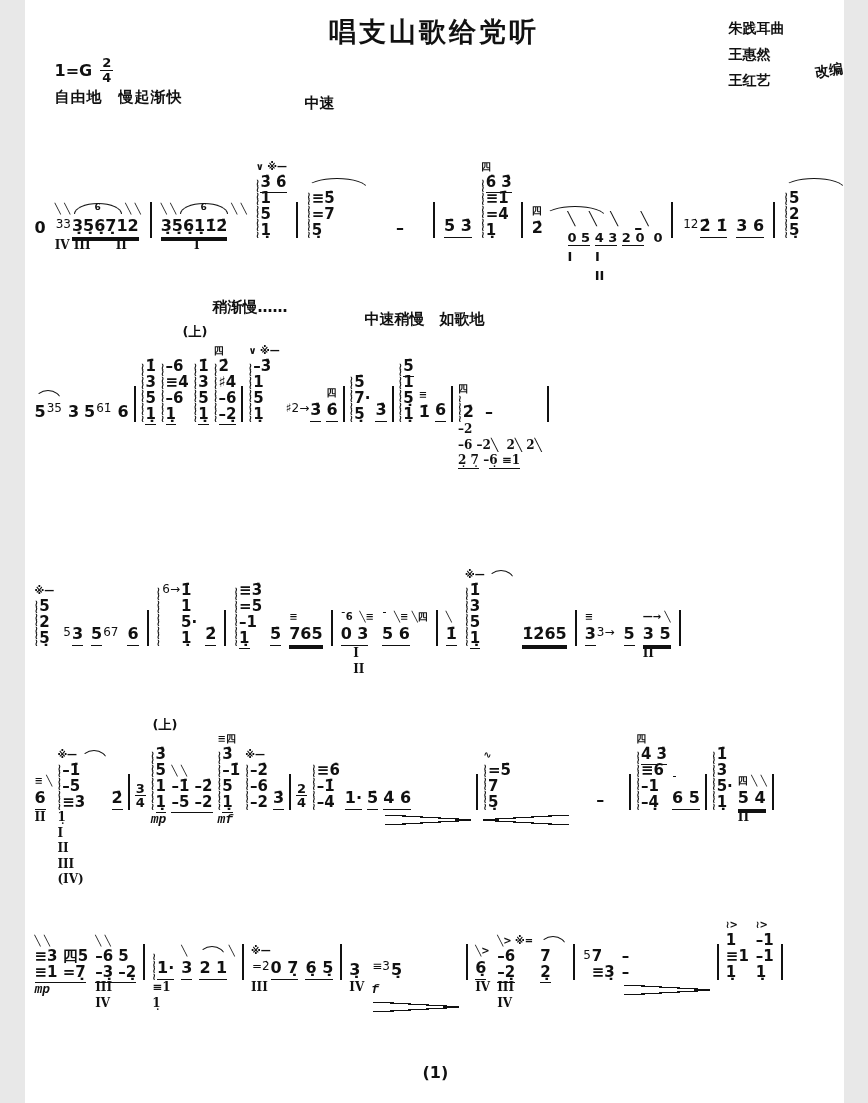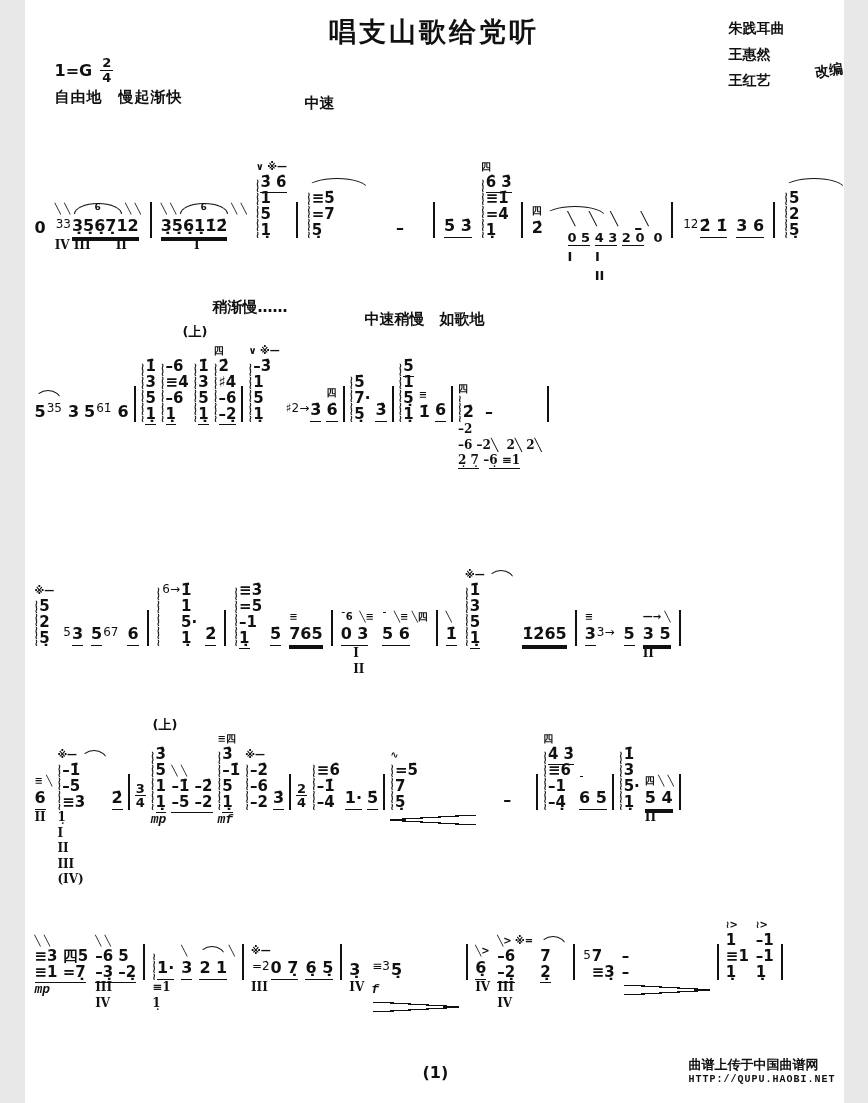--- a/index.html
+++ b/index.html
@@ -929,20 +929,31 @@
             <div class="sub"></div>
           </div>
           <div class="cell">
             <div class="mainrow">
               <span class="m ul1">5̇</span>
             </div>
             <div class="sub"></div>
           </div>
           <div class="cell">
             <div class="mainrow">
+              <span class="m ul1">4̇ 6̇</span>
+            </div>
+            <div class="sub">
+              <div class="hairpin cresc">
+                <i></i>
+                <i></i>
+              </div>
+            </div>
+          </div>
+          <div class="cell">
+            <div class="mainrow">
               <div class="bar"></div>
             </div>
             <div class="sub"></div>
           </div>
           <div class="cell">
             <div class="top">∿</div>
             <div class="mainrow">
               <div class="squig">≀
 ≀
 ≀
@@ -1255,17 +1266,13 @@
             <div class="mainrow">
               <div class="bar"></div>
             </div>
             <div class="sub"></div>
           </div>
         </div>
       </div>
     </div>
 
   <div class="pagenum">(1)</div>
-  <div class="watermark">
-    <div class="wm1">曲谱上传于中国曲谱网</div>
-    <div class="wm2">HTTP://QUPU.HAOBI.NET</div>
-  </div>
 </div>
 
 </body></html>

